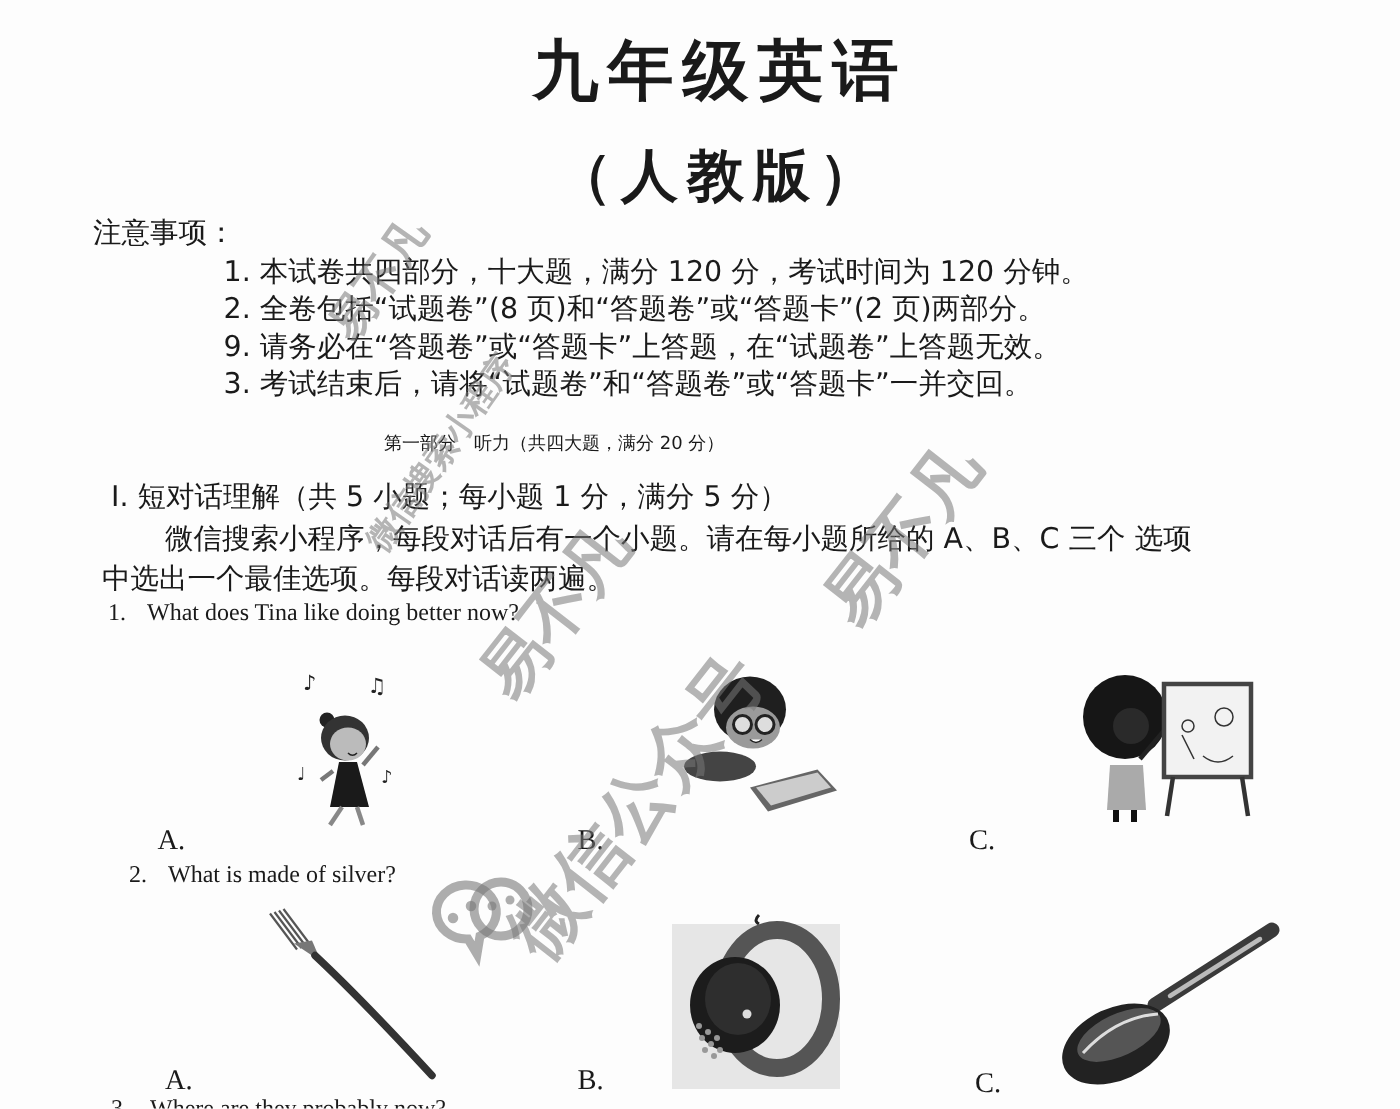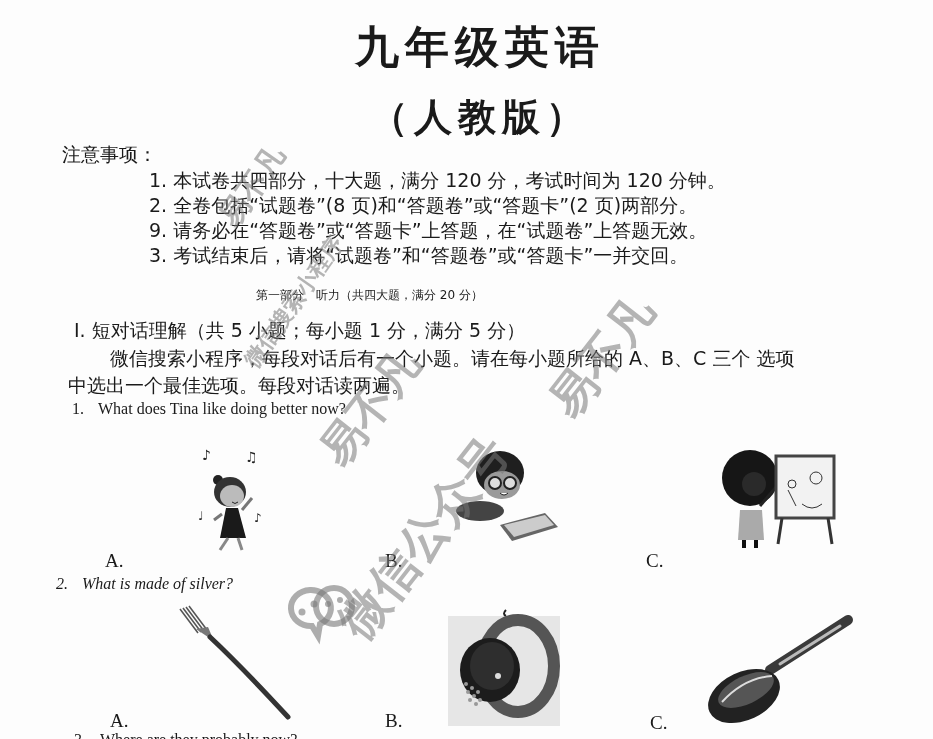--- a/index.html
+++ b/index.html
@@ -81,21 +81,21 @@
   <rect x="64" y="16" width="58" height="62" fill="#f2f2f2" stroke="#444" stroke-width="3"></rect>
   <circle cx="104" cy="38" r="6" fill="none" stroke="#333"></circle>
   <line x1="76" y1="50" x2="84" y2="66" stroke="#333"></line>
   <circle cx="80" cy="44" r="4" fill="none" stroke="#333"></circle>
   <path d="M90 64 q10 8 20 0" stroke="#333" fill="none"></path>
   <line x1="70" y1="78" x2="66" y2="104" stroke="#333" stroke-width="3"></line>
   <line x1="116" y1="78" x2="120" y2="104" stroke="#333" stroke-width="3"></line>
 </svg>
 <div class="abs opt" style="left:646px; top:550px;">C.</div>
 
-<div class="abs q" style="left:56px; top:575px;font-style:italic;">
+<div class="abs q" style="left:86px; top:575px;">
   <span>2.</span>
   <span style="margin-left:10px">What is made of silver?</span>
 </div>
 
 <svg class="pic" style="left:170px; top:605px;" width="130" height="120" viewBox="0 0 130 120">
   <line x1="10" y1="4" x2="28" y2="28" stroke="#555" stroke-width="1.5"></line>
   <line x1="13" y1="3" x2="31" y2="27" stroke="#555" stroke-width="1.5"></line>
   <line x1="16" y1="2" x2="34" y2="26" stroke="#555" stroke-width="1.5"></line>
   <line x1="19" y1="1" x2="37" y2="25" stroke="#555" stroke-width="1.5"></line>
   <path d="M26 24 L38 22 L44 36 Z" fill="#777"></path>

